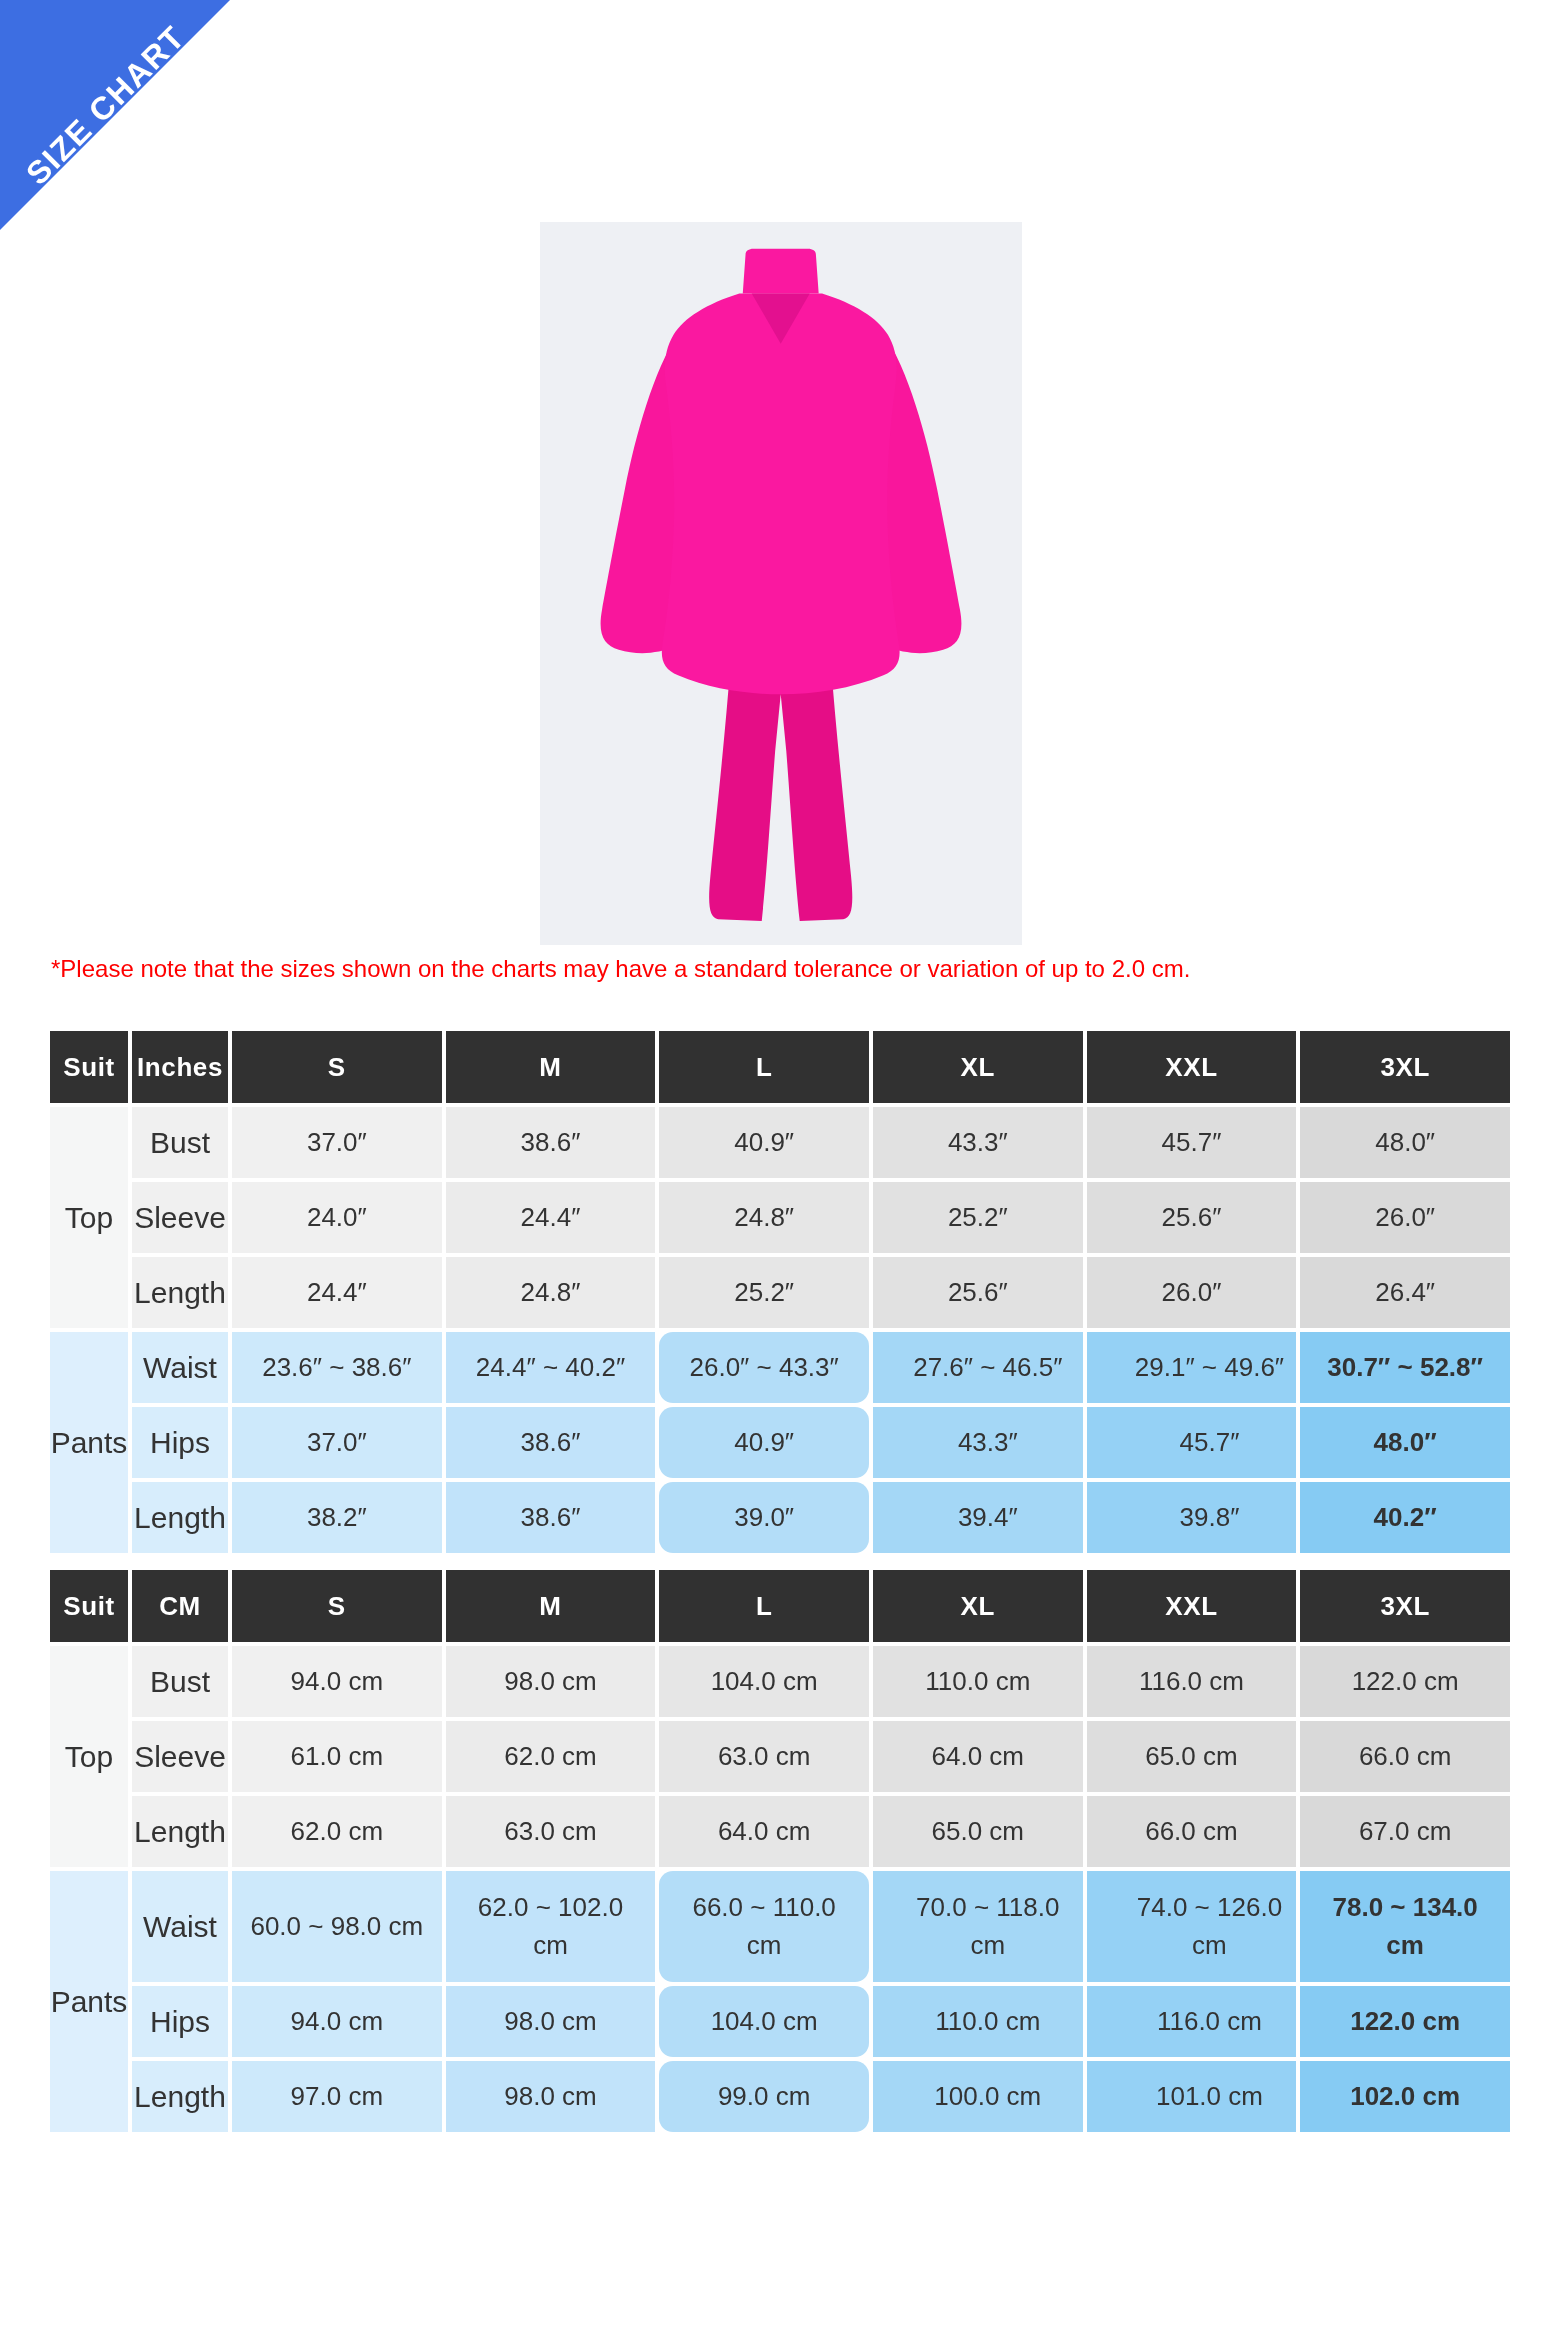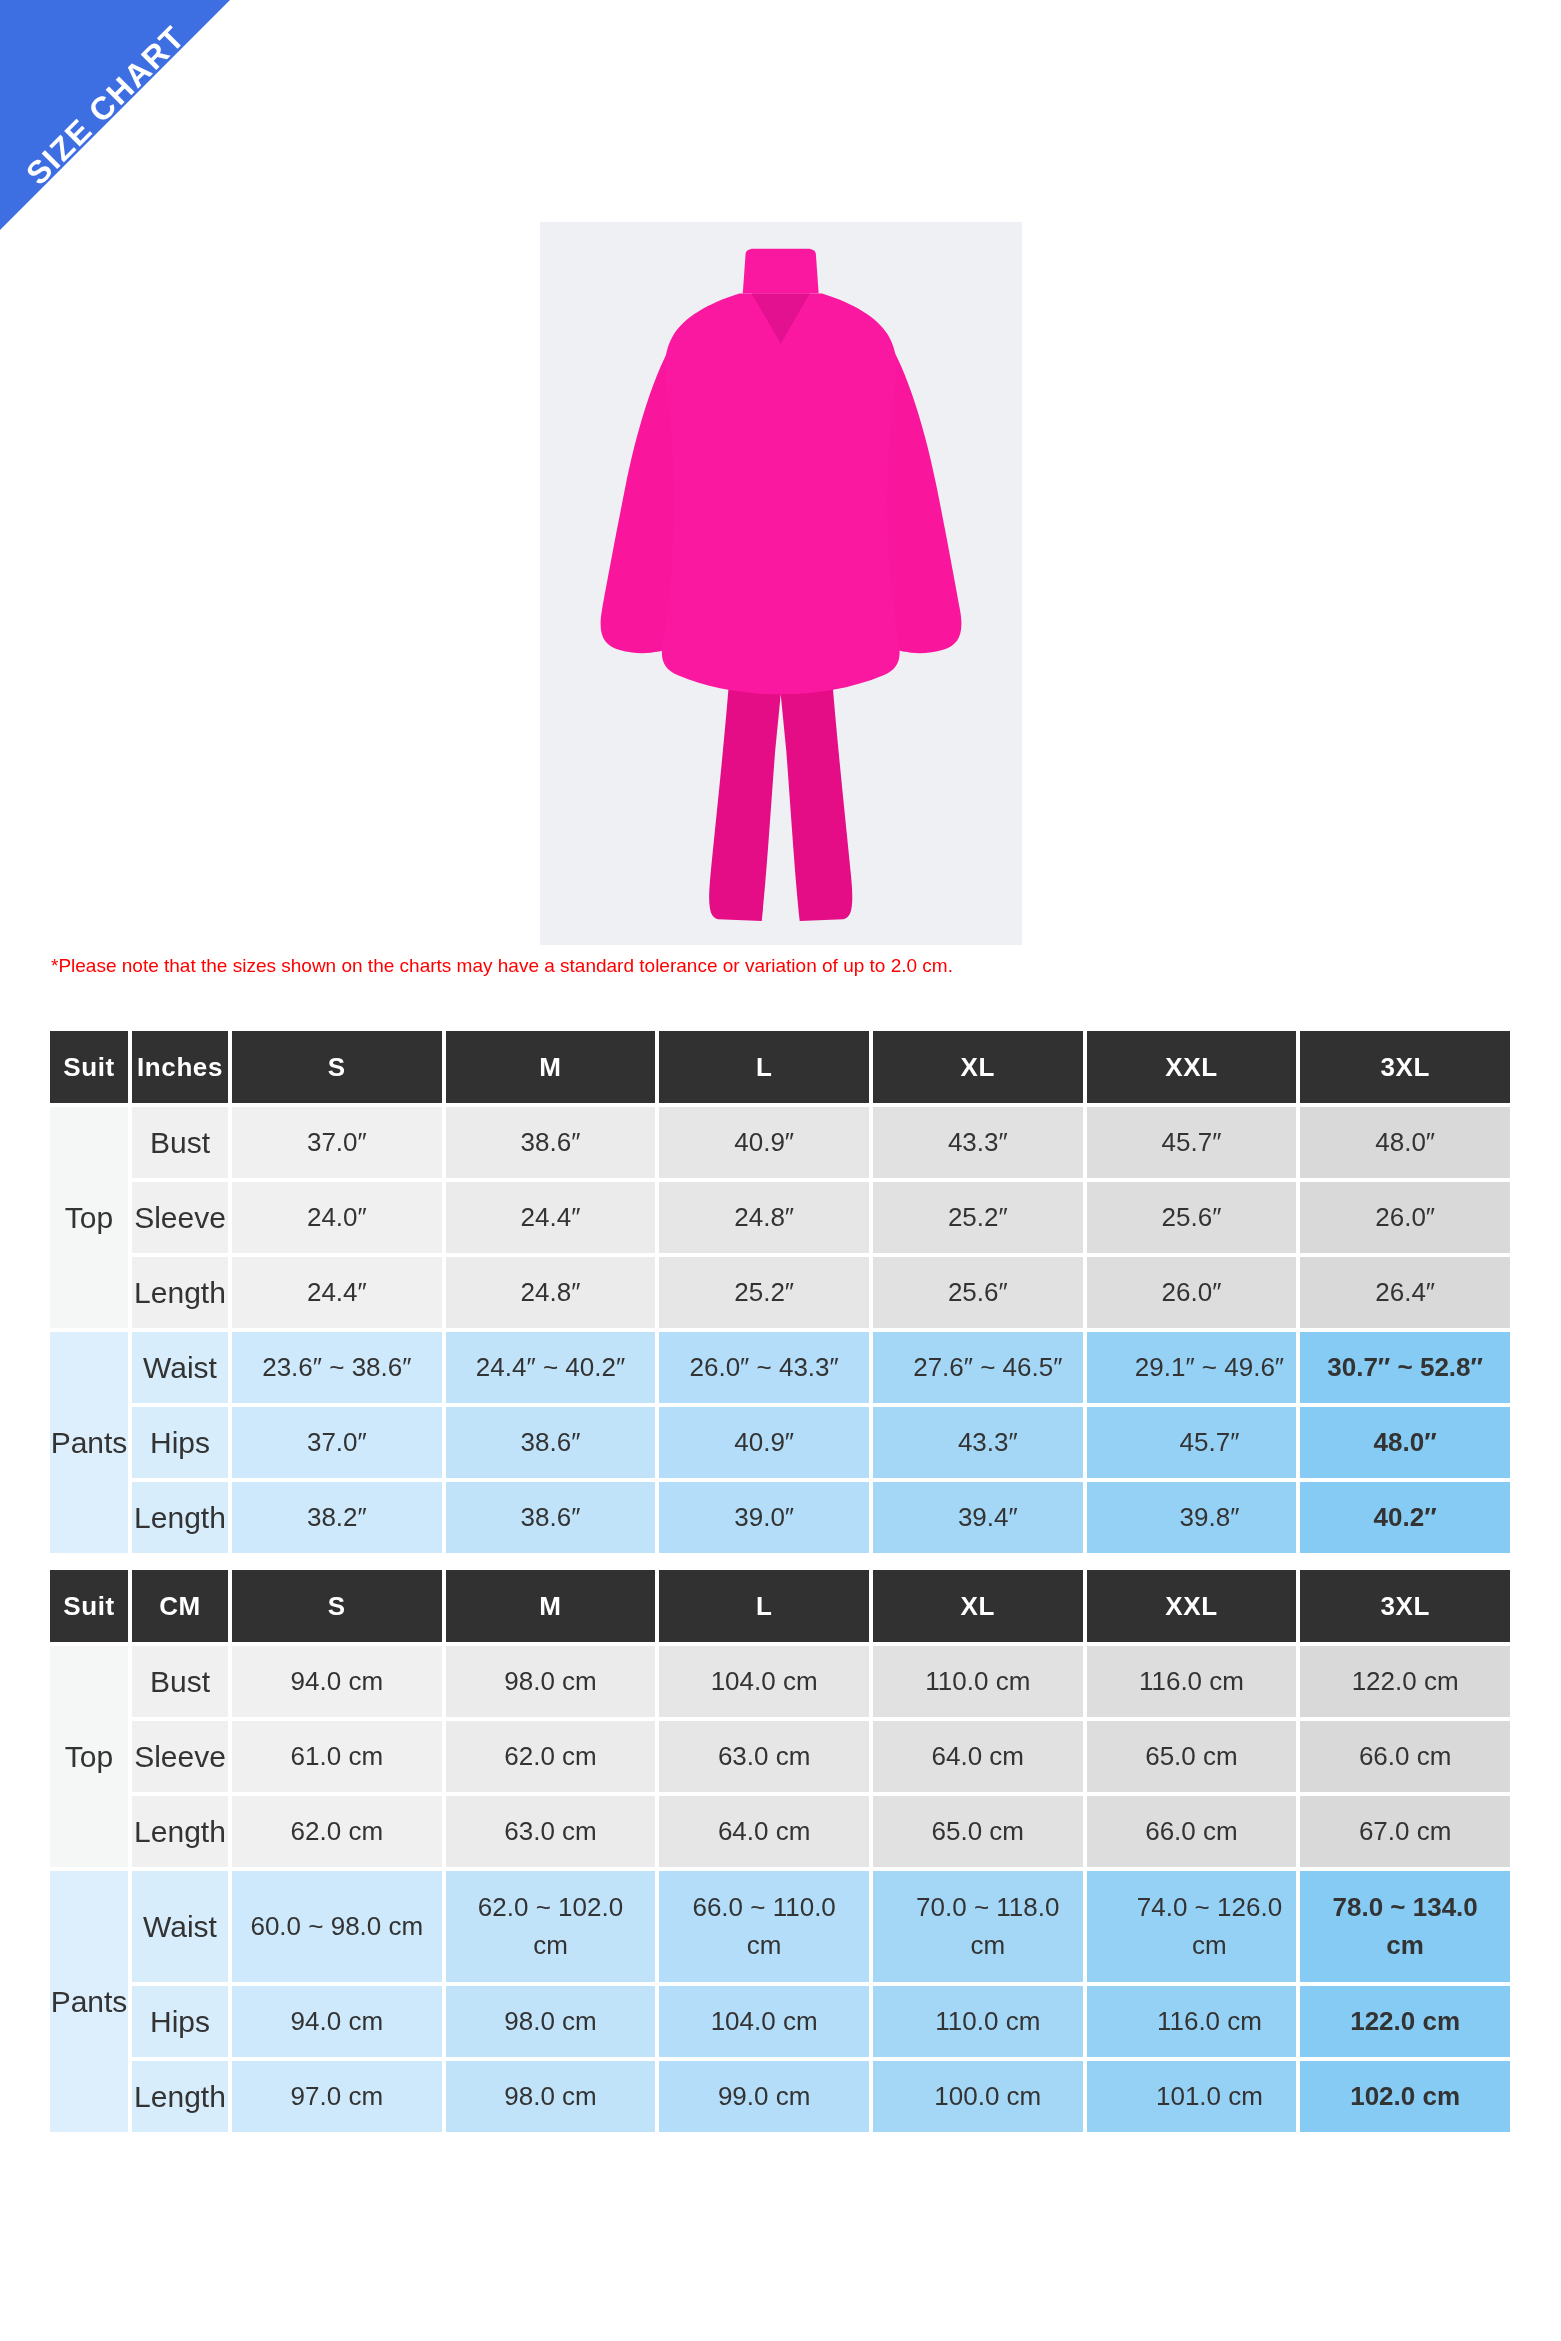--- a/index.html
+++ b/index.html
@@ -20,21 +20,21 @@
   }
   
   .product{
     position:absolute;left:540px;top:222px;width:482px;height:723px;
     background:#eef0f4;
   }
   .product svg{position:absolute;left:0;top:0;width:100%;height:100%;}
   
   .note{
     position:absolute;left:51px;top:954px;width:1474px;
-    font-size:19px;line-height:1.25;color:#fe0000;
+    font-size:24px;line-height:1.25;color:#fe0000;
   }
   
   .size-table{
     position:absolute;left:46px;width:1468px;
     border-collapse:separate;border-spacing:4.5px;table-layout:fixed;
   }
   .t-inches{top:1027px;}
   .t-cm{top:1566px;}
   col.c-suit{width:78px;}
   col.c-unit{width:96px;}
@@ -55,21 +55,21 @@
   .r-top .s2{background:#ebebeb;}
   .r-top .s3{background:#e6e6e6;}
   .r-top .s4{background:#e1e1e1;}
   .r-top .s5{background:#dddddd;}
   .r-top .s6{background:#d9d9d9;}
   
   .sec-pants{background:#ddeffd;}
   .lbl-pants{background:#d7edfc;}
   .r-pants .s1{background:#cde9fb;}
   .r-pants .s2{background:#c1e3fa;}
-  .r-pants .s3{background:#b3ddf8;}
+  .r-pants .s3{background:#b3ddf8;border-radius:14px;}
   .r-pants .s4{background:#a4d7f6;padding-left:20px;}
   .r-pants .s5{background:#95d1f5;padding-left:36px;}
   .r-pants .s6{background:#86cbf3;font-weight:bold;}
 </style>
 </head>
 <body>
 
 <div class="ribbon">
   <div class="ribbon-label">SIZE CHART</div>
 </div>

